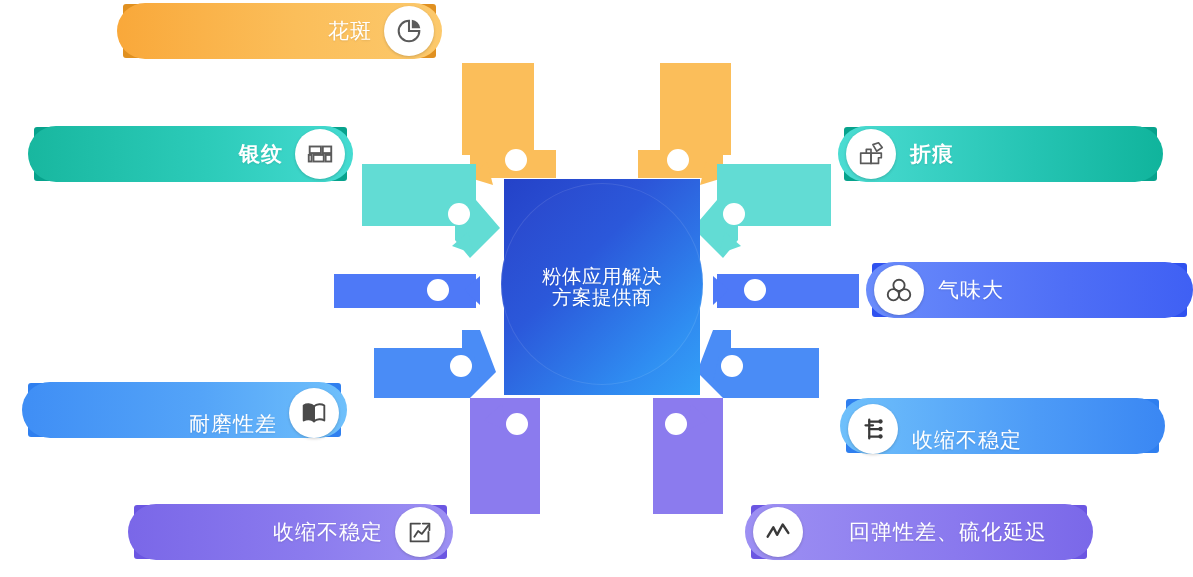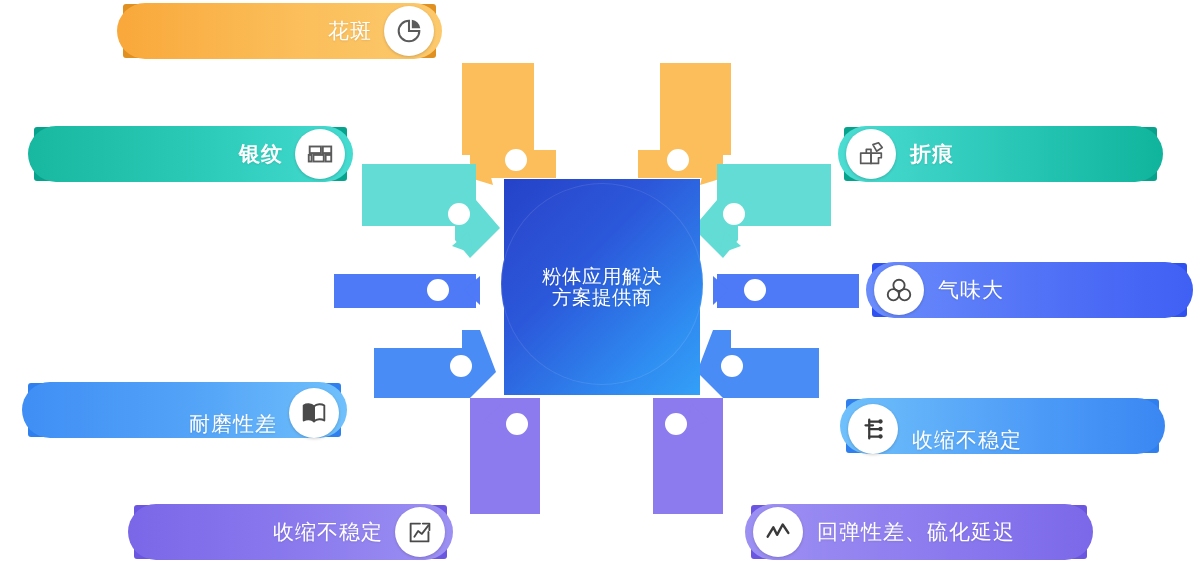--- a/index.html
+++ b/index.html
@@ -115,21 +115,21 @@
 
   .t-blue .body{ background:linear-gradient(90deg,#4264f5 0%,#5577f8 55%,#6a8cfb 100%); }
   .pill.right.t-blue .body{ background:linear-gradient(90deg,#6a8cfb 0%,#4f6ff6 60%,#3f60f4 100%); }
   .t-blue .shadowbar{ background:#2f51ef; }
 
   .t-sky .body{ background:linear-gradient(90deg,#3f8ef5 0%,#54a4f8 55%,#6fc0fb 100%);align-items:flex-end; }
   .pill.right.t-sky .body{ background:linear-gradient(90deg,#6fc0fb 0%,#4d9bf7 60%,#3a87f3 100%); }
   .t-sky .shadowbar{ background:#2f7fef; }
 
   .t-purple .body{ background:linear-gradient(90deg,#7a67e8 0%,#8b7bee 55%,#9d90f3 100%); }
-  .pill.right.t-purple .body{ background:linear-gradient(90deg,#9d90f3 0%,#8a79ee 60%,#7a68e9 100%); }
+  .pill.right.t-purple .body{ background:linear-gradient(90deg,#9d90f3 0%,#8a79ee 60%,#7a68e9 100%);gap:32px; }
   .t-purple .shadowbar{ background:#6b56e2; }
 </style>
 </head>
 <body>
 
 <div id="stage">
 
   <svg id="connectors" viewBox="0 0 1193 577">
 
     <g>

